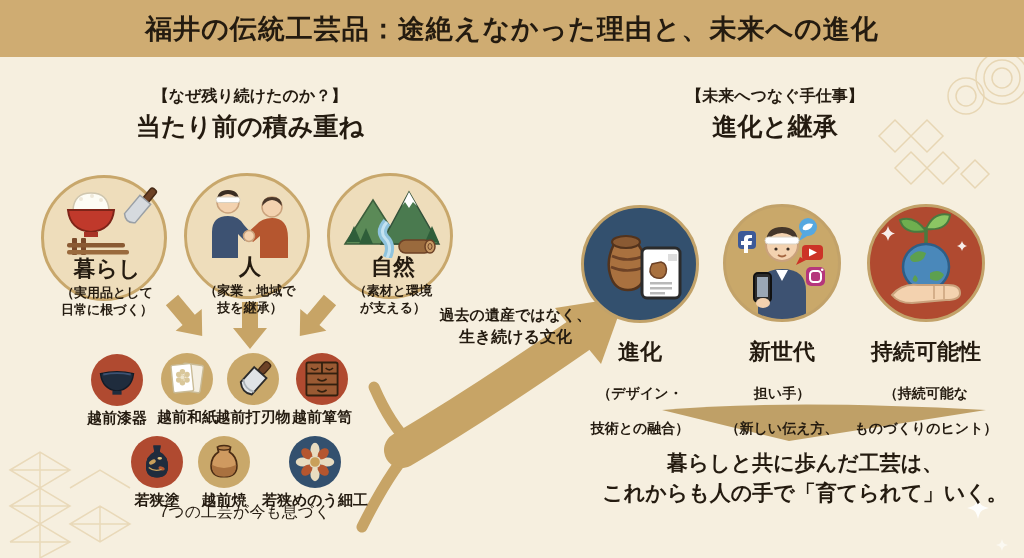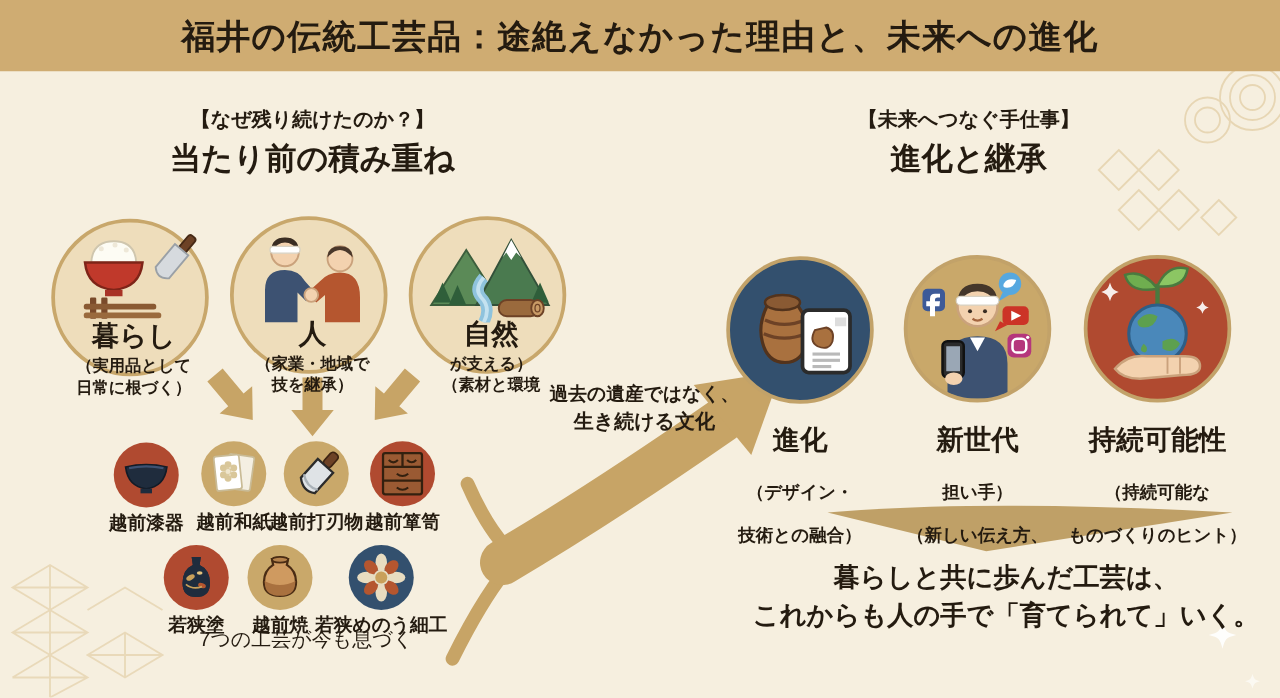--- a/index.html
+++ b/index.html
@@ -162,22 +162,22 @@
     <polygon points="18,60 25,44 32,60" fill="#2f5e3a"></polygon>
     <polygon points="84,58 91,42 98,58" fill="#2f5e3a"></polygon>
     <path d="M46,74 Q52,62 44,54 Q38,47 46,38" stroke="#8fc3dd" stroke-width="9" fill="none"></path>
     <path d="M46,74 Q52,62 44,54 Q38,47 46,38" stroke="#c4e2f0" stroke-width="3" fill="none"></path>
     <rect x="58" y="56" width="32" height="13" rx="6.5" fill="#9a6a3d" stroke="#6d4226" stroke-width="1.5"></rect>
     <ellipse cx="89" cy="62.5" rx="5" ry="6.5" fill="#c89a66" stroke="#6d4226" stroke-width="1.5"></ellipse>
     <ellipse cx="89" cy="62.5" rx="2" ry="3" fill="none" stroke="#6d4226" stroke-width="1"></ellipse>
   </svg>
   <div class="fcap">
     <div class="flabel">自然</div>
+    <div class="fdesc">（素材と環境</div>
     <div class="fdesc">が支える）</div>
-    <div class="fdesc">（素材と環境</div>
   </div>
 </div>
 
 <div class="craft" style="left:52px;top:354px;">
   <div class="badge b-red">
     <svg width="44" height="44" viewBox="0 0 48 48">
       <path d="M6,17 Q24,13 42,17 Q40,34 24,36 Q8,34 6,17 Z" fill="#1f2c3d" stroke="#121b27" stroke-width="1.5"></path>
       <path d="M9,18 Q24,15 39,18" stroke="#3d5272" stroke-width="2" fill="none"></path>
       <rect x="19" y="36" width="10" height="4" fill="#1f2c3d"></rect>
     </svg>
@@ -251,21 +251,21 @@
 <div class="craft" style="left:159px;top:436px;">
   <div class="badge b-tan">
     <svg width="44" height="44" viewBox="0 0 48 48">
       <path d="M17,8 L31,8 L30,13 Q38,18 38,28 Q38,40 24,40 Q10,40 10,28 Q10,18 18,13 Z" fill="#cf9a60" stroke="#4a2c14" stroke-width="2"></path>
       <path d="M10.5,27 Q24,34 37.5,27 L37,31 Q36,40 24,40 Q12,40 11,31 Z" fill="#a9713f"></path>
       <ellipse cx="24" cy="8.5" rx="7" ry="2.5" fill="#b5824c" stroke="#4a2c14" stroke-width="1.5"></ellipse>
     </svg>
   </div>
   <div class="clabel">越前焼</div>
 </div>
-<div class="craft" style="left:240px;top:436px;justify-content:space-between;">
+<div class="craft" style="left:250px;top:436px;justify-content:space-between;">
   <div class="badge b-navy">
     <svg width="44" height="44" viewBox="0 0 48 48">
       <g>
         <ellipse cx="24" cy="11" rx="5" ry="8" fill="#e8dcc0"></ellipse>
         <ellipse cx="24" cy="37" rx="5" ry="8" fill="#e8dcc0"></ellipse>
         <ellipse cx="11" cy="24" rx="8" ry="5" fill="#e8dcc0"></ellipse>
         <ellipse cx="37" cy="24" rx="8" ry="5" fill="#e8dcc0"></ellipse>
         <ellipse cx="15" cy="15" rx="5" ry="7" transform="rotate(-45 15 15)" fill="#b5562f"></ellipse>
         <ellipse cx="33" cy="15" rx="5" ry="7" transform="rotate(45 33 15)" fill="#b5562f"></ellipse>
         <ellipse cx="15" cy="33" rx="5" ry="7" transform="rotate(45 15 33)" fill="#b5562f"></ellipse>

